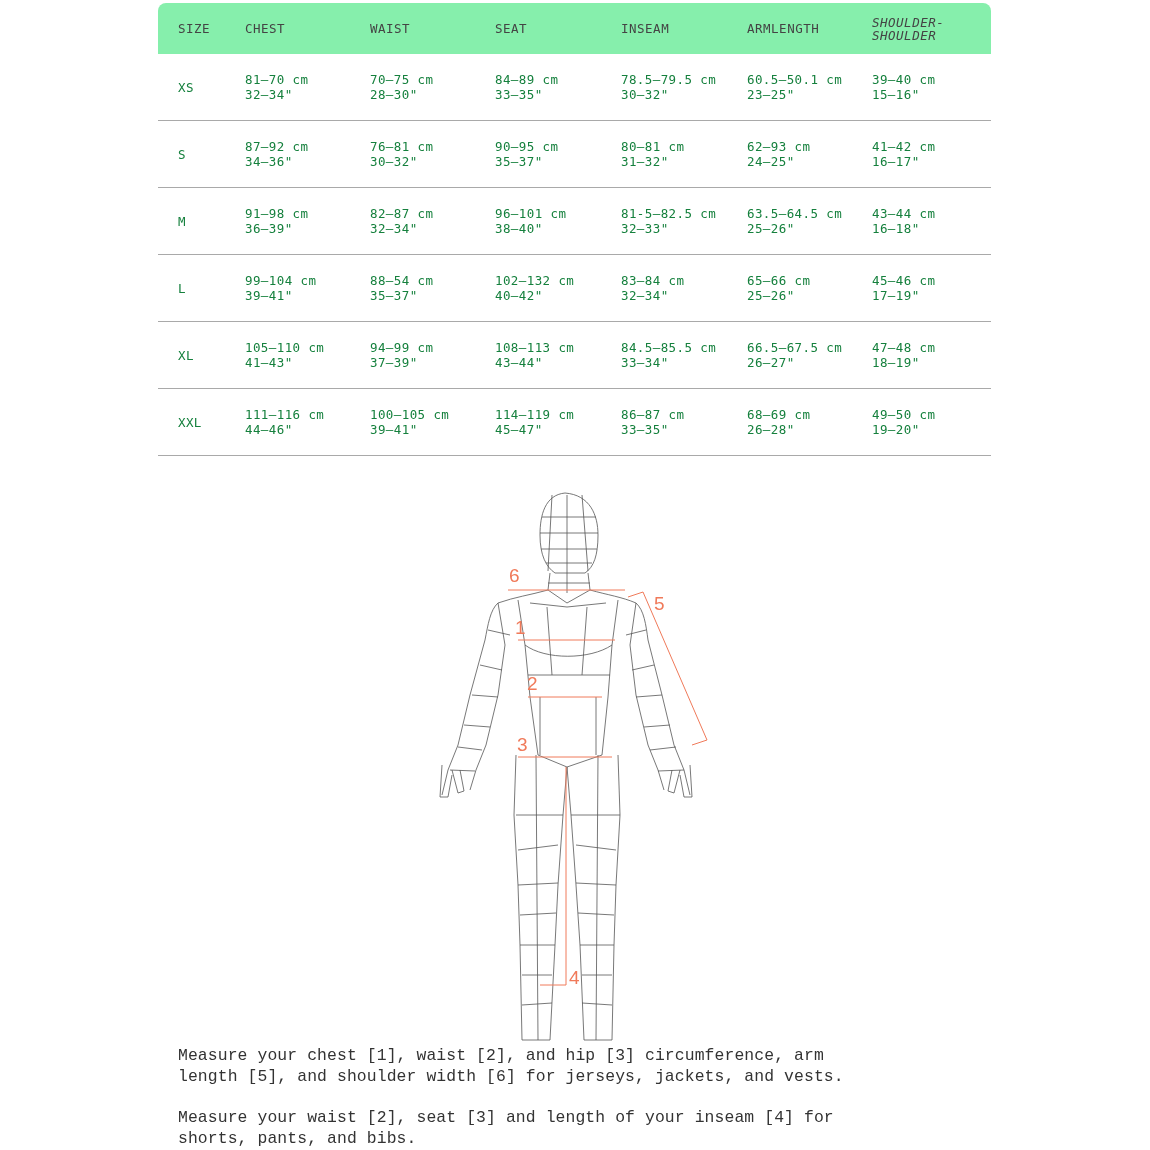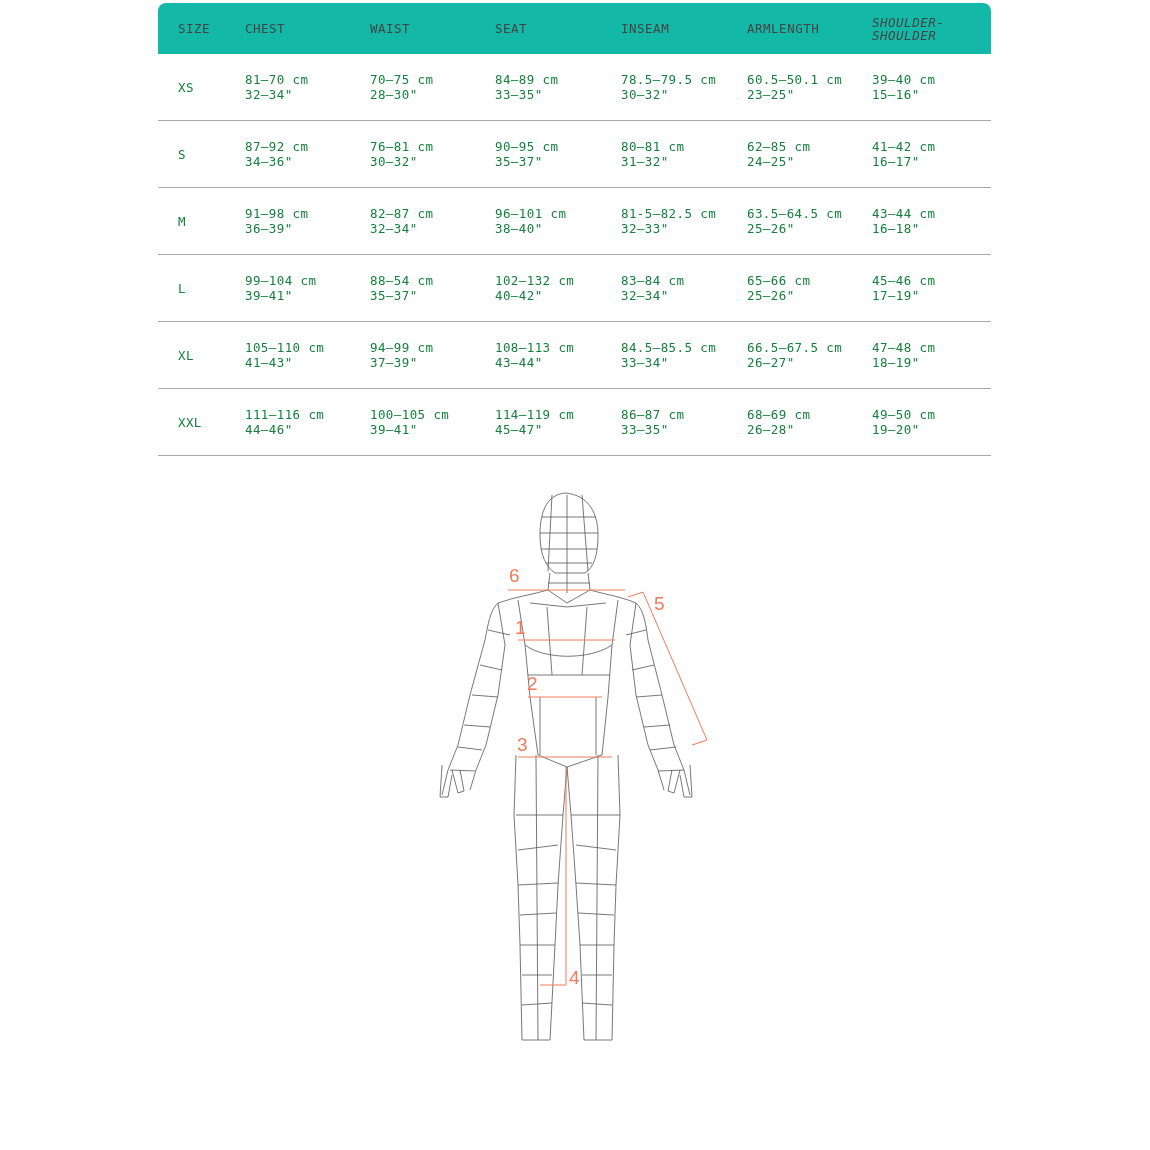--- a/index.html
+++ b/index.html
@@ -1,20 +1,20 @@
 <!DOCTYPE html>
 <html><head>
 <meta charset="utf-8">
 <style>
   html, body { margin: 0; padding: 0; background: #ffffff; }
   body { width: 1150px; height: 1150px; position: relative; overflow: hidden;
          font-family: "DejaVu Sans Mono", "Liberation Mono", monospace; color: #3a3a3a; }
   .table-wrap { position: absolute; left: 158px; top: 3px; width: 833px; }
   table { border-collapse: collapse; width: 100%; table-layout: fixed; }
-  thead tr { background: #14b8a6; }
+  thead tr { background: #86efac; }
   thead th { height: 51px; font-weight: normal; font-size: 12.5px; letter-spacing: 0.5px;
              text-align: left; color: #444; padding: 0; vertical-align: middle; line-height: 13px; }
   thead th:first-child { border-top-left-radius: 8px; padding-left: 20px; }
   thead th:last-child { border-top-right-radius: 8px; font-style: italic; }
   tbody td { height: 66px; border-bottom: 1.5px solid #a9a9a9; font-size: 12.5px;
              letter-spacing: 0.4px; line-height: 15px; vertical-align: middle; padding: 0; color: #15803d; }
   tbody td:first-child { padding-left: 20px; }
   .cell span { display: block; }
   col.c0 { width: 87px; } col.c1 { width: 125px; } col.c2 { width: 125px; }
   col.c3 { width: 126px; } col.c4 { width: 126px; } col.c5 { width: 125px; } col.c6 { width: 119px; }
@@ -93,21 +93,21 @@
           </td>
           <td class="cell">
             <span>90–95 cm</span>
             <span>35–37"</span>
           </td>
           <td class="cell">
             <span>80–81 cm</span>
             <span>31–32"</span>
           </td>
           <td class="cell">
-            <span>62–85 cm</span>
+            <span>62–93 cm</span>
             <span>24–25"</span>
           </td>
           <td class="cell">
             <span>41–42 cm</span>
             <span>16–17"</span>
           </td>
         </tr>
         <tr>
           <td>M</td>
           <td class="cell">
@@ -263,13 +263,15 @@
   </svg>
   <span class="fig-label" style="left:79px;top:80px">6</span>
   <span class="fig-label" style="left:224px;top:108px">5</span>
   <span class="fig-label" style="left:85px;top:132px">1</span>
   <span class="fig-label" style="left:97px;top:188px">2</span>
   <span class="fig-label" style="left:87px;top:249px">3</span>
   <span class="fig-label" style="left:139px;top:482px">4</span>
 </div>
 
 <div class="instructions">
+  <p>Measure your chest [1], waist [2], and hip [3] circumference, arm length [5], and shoulder width [6] for jerseys, jackets, and vests.</p>
+  <p>Measure your waist [2], seat [3] and length of your inseam [4] for shorts, pants, and bibs.</p>
 </div>
 
 </body></html>

